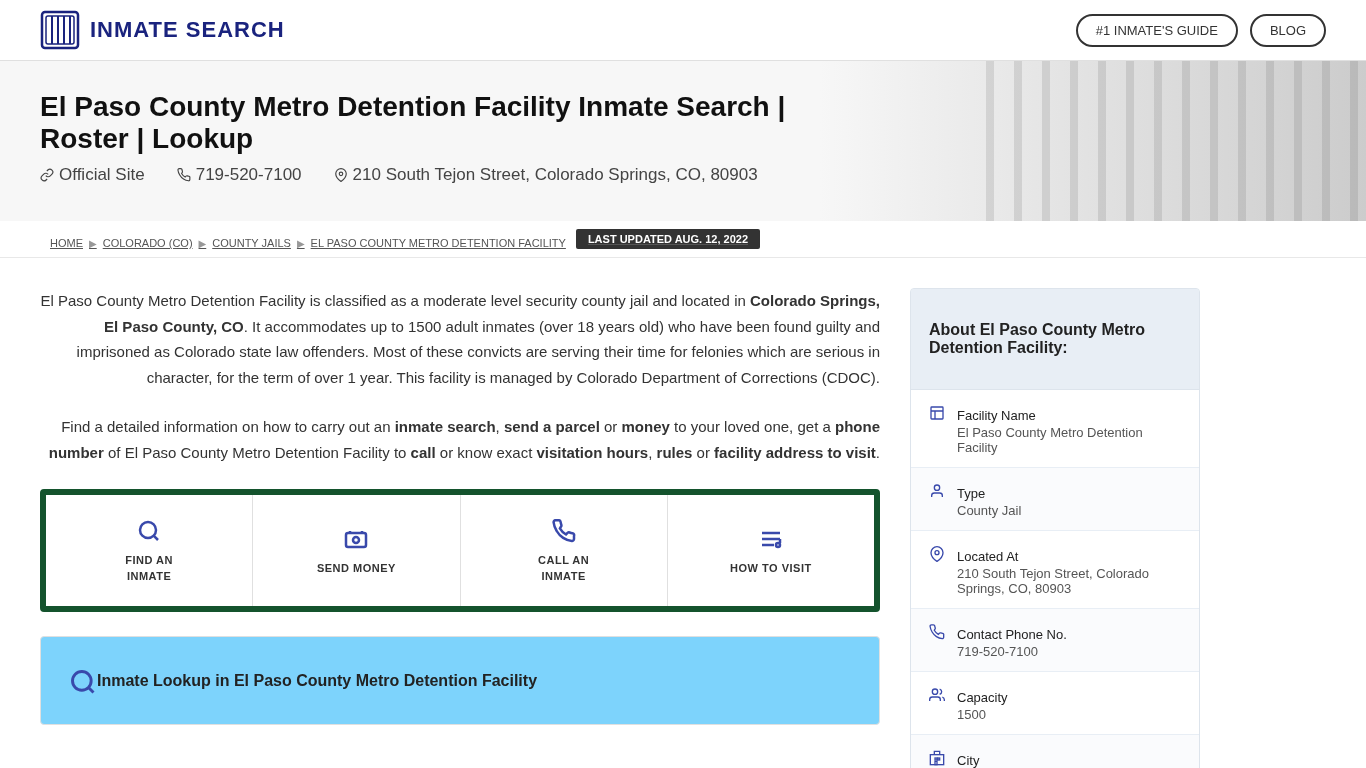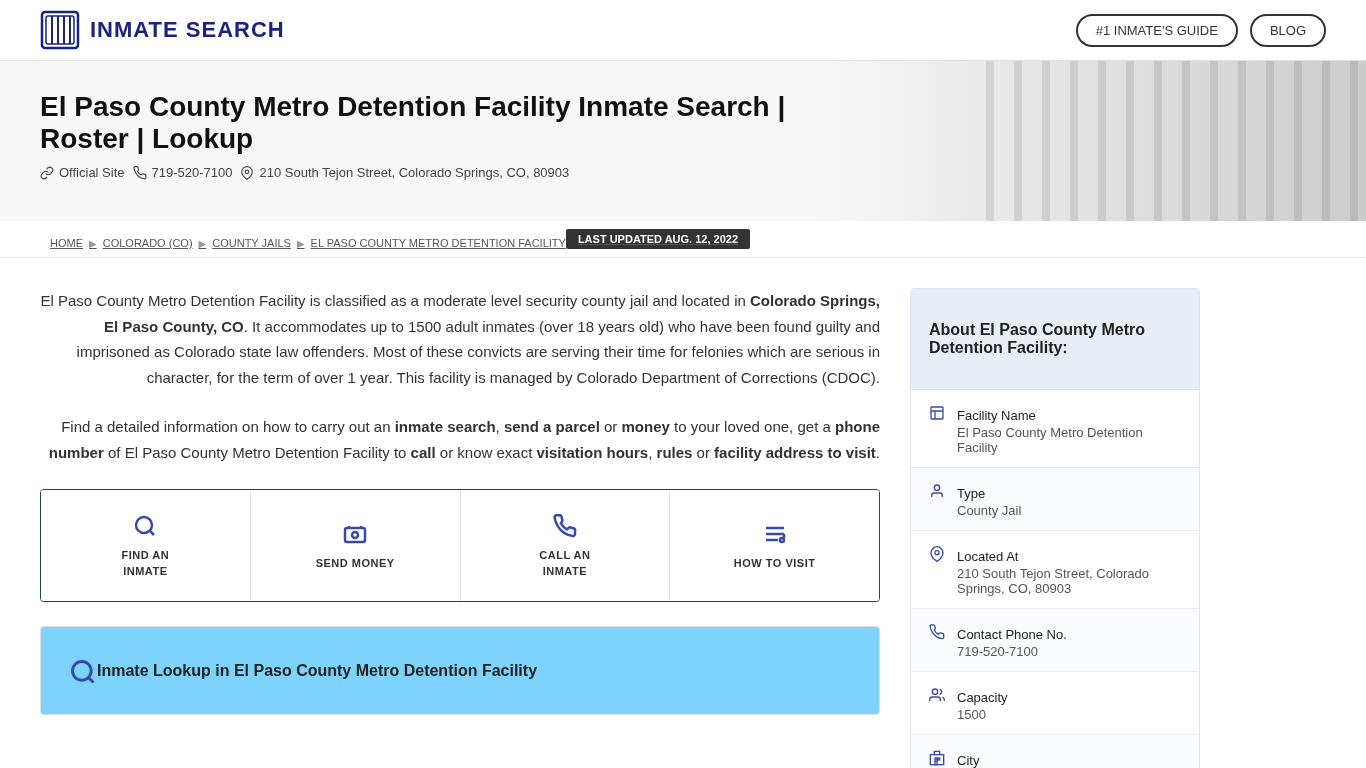--- a/index.html
+++ b/index.html
@@ -80,22 +80,22 @@
       font-weight: 900;
       color: #111;
       margin-bottom: 10px;
       position: relative;
       z-index: 1;
       max-width: 820px;
     }
     .hero-meta {
       display: flex;
       align-items: center;
-      gap: 8px;
-      font-size: 13px;
+      gap: 32px;
+      font-size: 17px;
       color: #444;
       position: relative;
       z-index: 1;
     }
     .hero-meta-item {
       display: flex;
       align-items: center;
       gap: 5px;
     }
     .hero-meta-item a {
@@ -126,21 +126,21 @@
       color: #999;
       font-size: 10px;
     }
     .breadcrumb-badge {
       background: #333;
       color: #fff;
       padding: 4px 12px;
       border-radius: 2px;
       font-size: 11px;
       font-weight: 700;
-      margin-left: 0;
+      margin-left: 10px;
     }
 
     
     .main-container {
       display: flex;
       gap: 30px;
       padding: 30px 40px;
       max-width: 1366px;
     }
     .content-left {
@@ -159,21 +159,21 @@
       color: #333;
       margin-bottom: 24px;
       text-align: right;
     }
     .description b { font-weight: 700; }
 
     
     .action-cards {
       display: flex;
       gap: 0;
-      border: 1px solid #14532d;
+      border: 6px solid #14532d;
       border-radius: 4px;
       overflow: hidden;
       margin-bottom: 24px;
     }
     .action-card {
       flex: 1;
       display: flex;
       flex-direction: column;
       align-items: center;
       justify-content: center;

